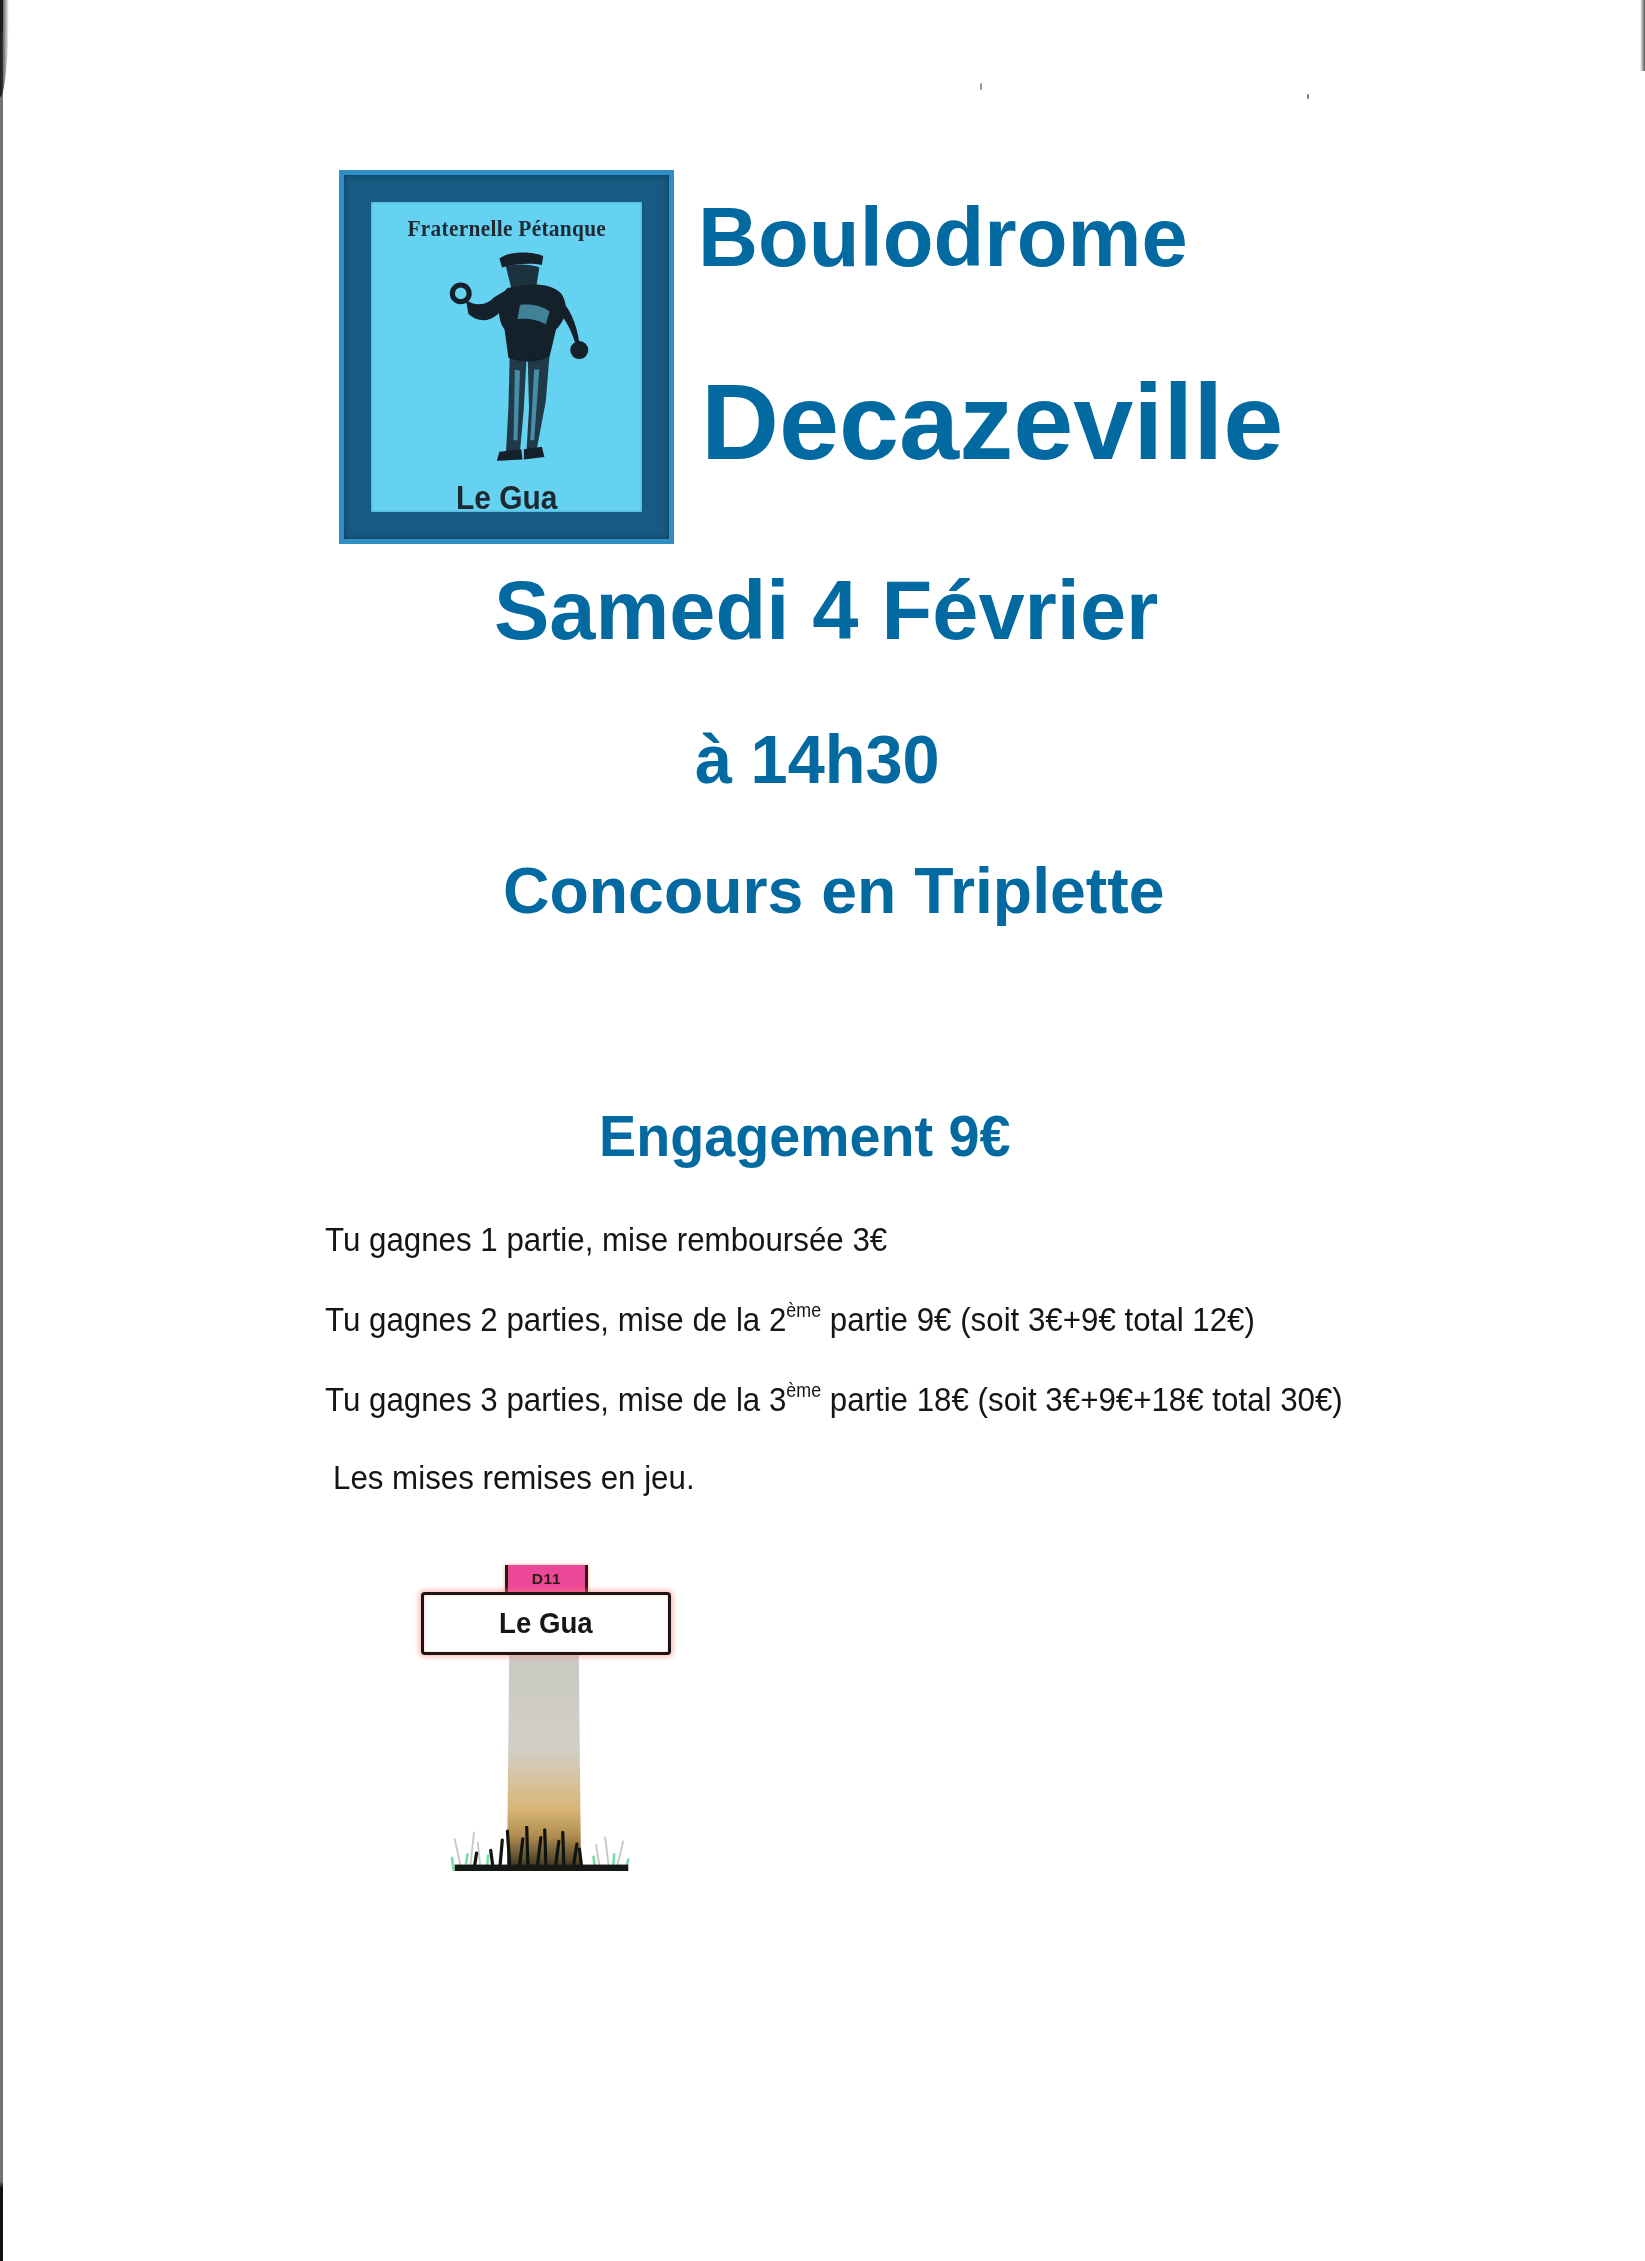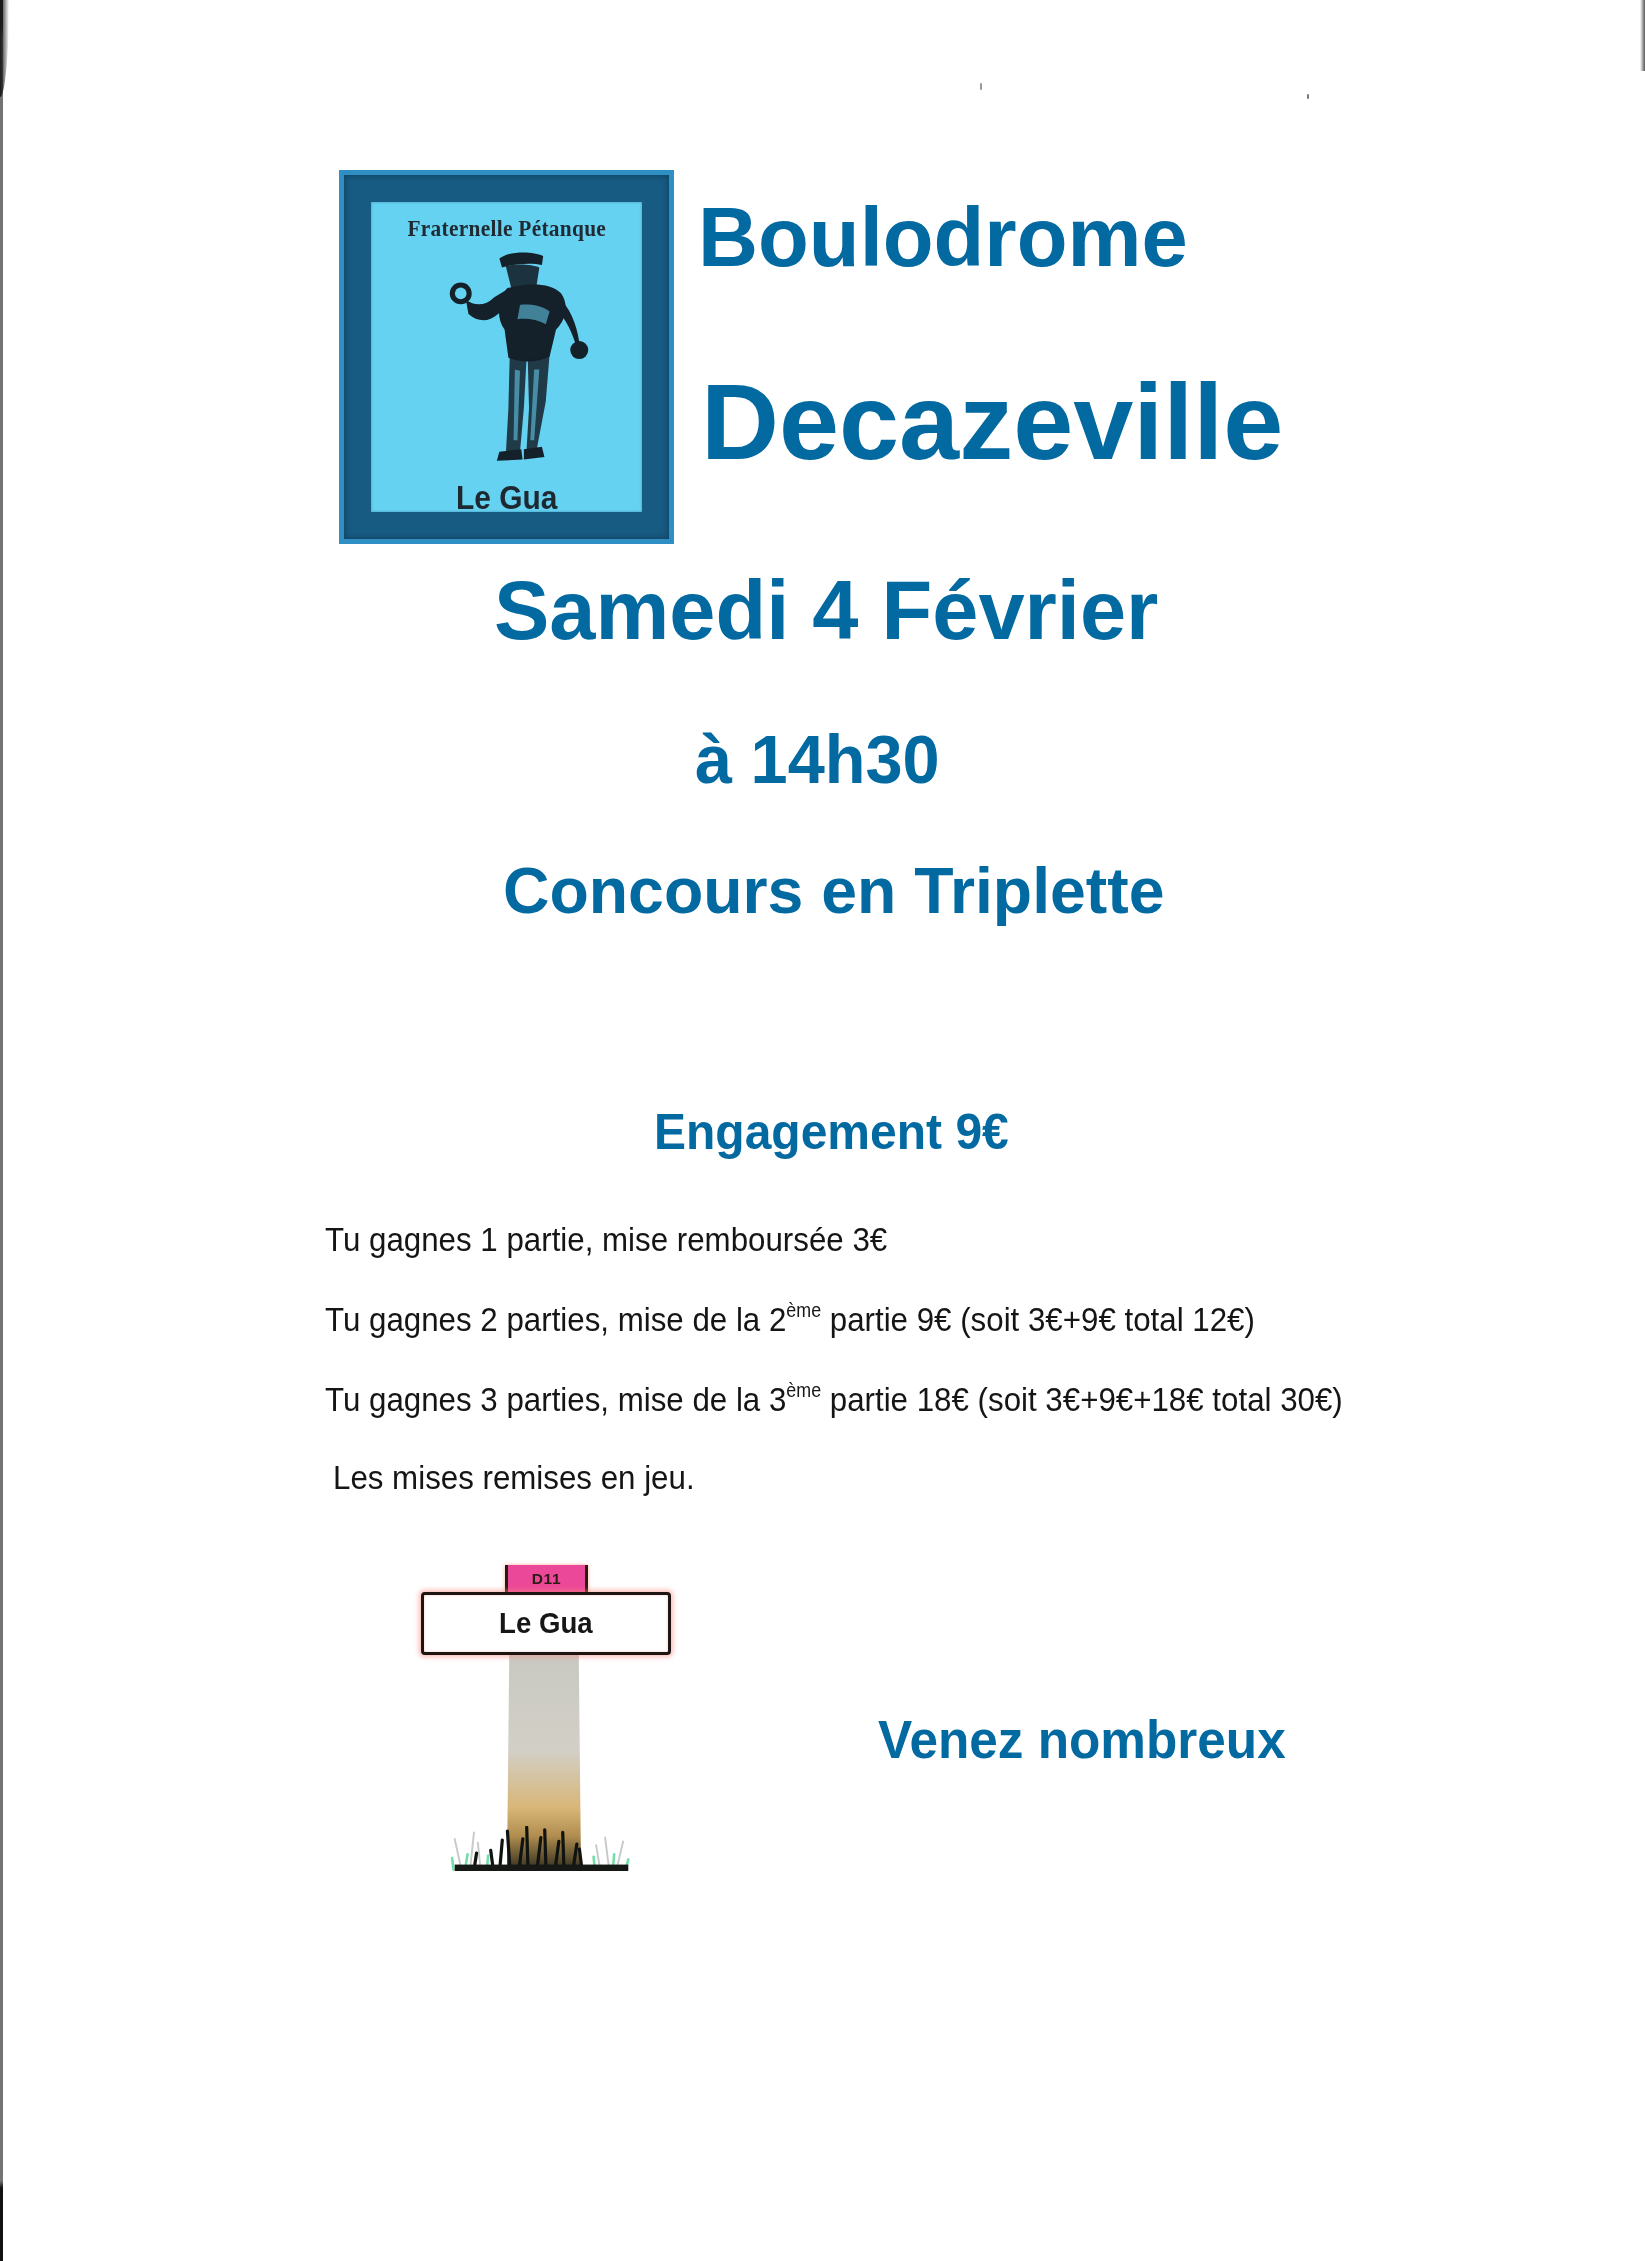--- a/index.html
+++ b/index.html
@@ -33,21 +33,21 @@
   .t-decazeville { left: 701px; top: 368px; font-size: 108px; }
   .t-decazeville > span { transform: scaleX(1.0); }
   .t-date { left: 494px; top: 569px; font-size: 83px; }
   .t-date > span { transform: scaleX(1.0); }
   .t-time { left: 695px; top: 725px; font-size: 68px; }
   .t-time > span { transform: scaleX(0.98); }
   .t-contest { left: 503px; top: 858px; font-size: 65px; }
   .t-contest > span { transform: scaleX(0.99); }
   .t-open { left: 414px; top: 985px; font-size: 64px; }
   .t-open > span { transform: scaleX(0.86); }
-  .t-fee { left: 654px; top: 1107px; font-size: 50px; }
+  .t-fee { left: 599px; top: 1107px; font-size: 58px; }
   .t-fee > span { transform: scaleX(0.96); }
 
   .body-line { position: absolute; white-space: nowrap; font-weight: normal; font-size: 34px; line-height: 1; color: #151515; }
   .body-line > span.wrap { display: inline-block; transform-origin: 0 0; transform: scaleX(0.92); }
   .body-line sup { font-size: 19.4px; vertical-align: 0; position: relative; top: -14px; }
   .b1 { left: 325px; top: 1222px; }
   .b2 { left: 325px; top: 1302px; }
   .b3 { left: 325px; top: 1382px; }
   .b4 { left: 333px; top: 1460px; }
 
@@ -164,16 +164,15 @@
             <line x1="40" y1="68" x2="44" y2="42"></line>
             <line x1="70" y1="68" x2="66" y2="38"></line>
         </g>
         <rect x="10" y="60" width="270" height="10" fill="#151815"></rect>
       </g>
     </svg>
     <div class="sign-tab"><span class="sign-tab-label">D11</span></div>
     <div class="sign-board"><span class="sign-board-label">Le Gua</span></div>
   </div>
 
-  <div class="line t-venez"><span>Venez nombreux</span></div>
 
 </div>
 
 
 </body></html>

